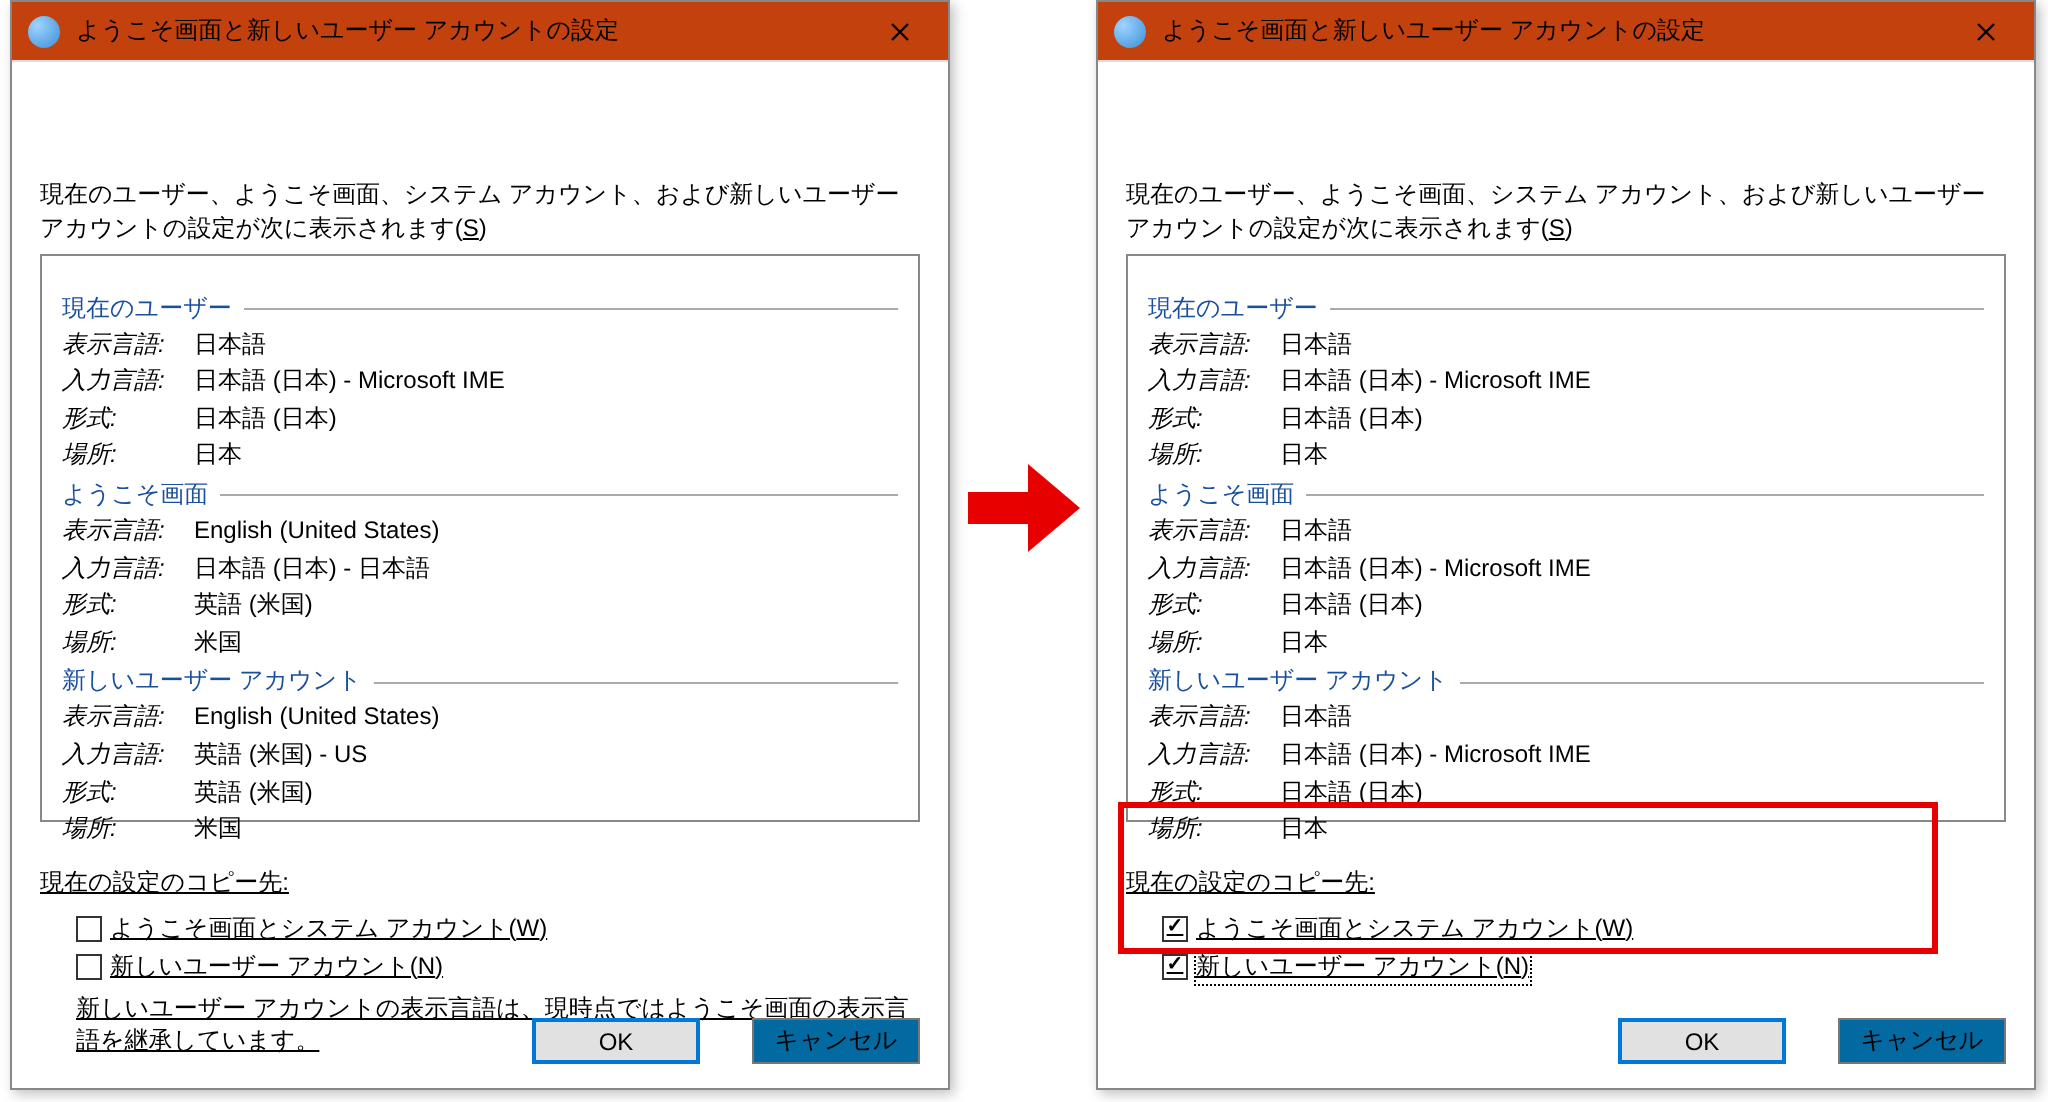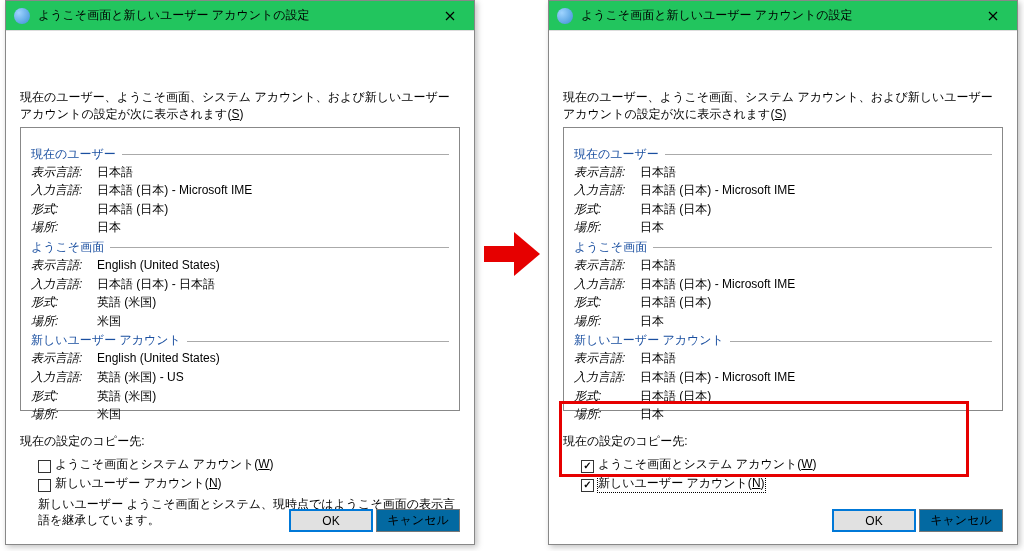--- a/index.html
+++ b/index.html
@@ -19,21 +19,21 @@
       box-shadow: 2px 2px 6px rgba(0,0,0,0.25);
     }
     .dlg-left { left: 5px; top: 0; height: 545px; }
     .dlg-right { left: 548px; top: 0; height: 545px; }
     .titlebar {
       height: 30px;
       display: flex;
       align-items: center;
       padding: 0 4px 0 8px;
       border-bottom: 1px solid #ddd;
-      background: #22c55e;
+      background: #c2410c;
     }
     .titlebar .globe-icon {
       width: 16px; height: 16px;
       border-radius: 50%;
       background: radial-gradient(circle at 30% 30%, #9fd4ff, #3a8ed6);
       margin-right: 8px;
       flex-shrink: 0;
     }
     .titlebar .title-text { flex: 1; color: #000; }
     .titlebar .close-btn {
@@ -66,35 +66,35 @@
       z-index: 0;
     }
     .group-title span {
       background: #fff;
       padding-right: 6px;
       position: relative;
       z-index: 1;
     }
     .row { display: flex; line-height: 1.55; }
     .row .lbl { width: 66px; font-style: italic; }
-    .copy-sec { margin-top: 22px; }
+    .copy-sec { margin-top: 22px; text-decoration: underline; }
     .copy-sec .heading { margin-bottom: 6px; }
-    .cb-row { display: flex; align-items: flex-end; gap: 4px; margin: 2px 0 2px 18px; }
+    .cb-row { display: flex; align-items: center; gap: 4px; margin: 2px 0 2px 18px; }
     .cb {
       width: 13px; height: 13px; border: 1px solid #333; background: #fff;
       display: inline-flex; align-items: center; justify-content: center;
       font-size: 10px; line-height: 1;
     }
     .cb.checked::before { content: "✓"; font-weight: bold; }
     .note { margin: 4px 0 0 18px; line-height: 1.4; }
     .btn-row {
       position: absolute;
       right: 14px;
       bottom: 12px;
-      display: flex; gap: 3px;
+      display: flex; gap: 26px;
     }
     .btn {
       width: 84px; height: 23px;
       border: 1px solid #777;
       background: #0369a1;
       display: flex; align-items: center; justify-content: center;
     }
     .btn.default { border: 2px solid #0078d7; background: #e1e1e1; }
     .arrow {
       position: absolute;
@@ -191,21 +191,21 @@
     <div class="copy-sec">
       <div class="heading">現在の設定のコピー先:</div>
       <div class="cb-row">
         <span class="cb"></span>
         <span><span>ようこそ画面とシステム アカウント(</span><span class="u">W</span><span>)</span></span>
       </div>
       <div class="cb-row">
         <span class="cb"></span>
         <span><span>新しいユーザー アカウント(</span><span class="u">N</span><span>)</span></span>
       </div>
-      <div class="note">新しいユーザー ようこそ画面とシステム、現時点ではようこそ画面の表示言語を継承しています。</div>
+      <div class="note">新しいユーザー アカウントの表示言語は、現時点ではようこそ画面の表示言語を継承しています。</div>
     </div>
   </div>
   <div class="btn-row">
     <div class="btn default">OK</div>
     <div class="btn">キャンセル</div>
   </div>
 </div>
 
 <div class="arrow">
   <div class="arrow-shaft"></div>

